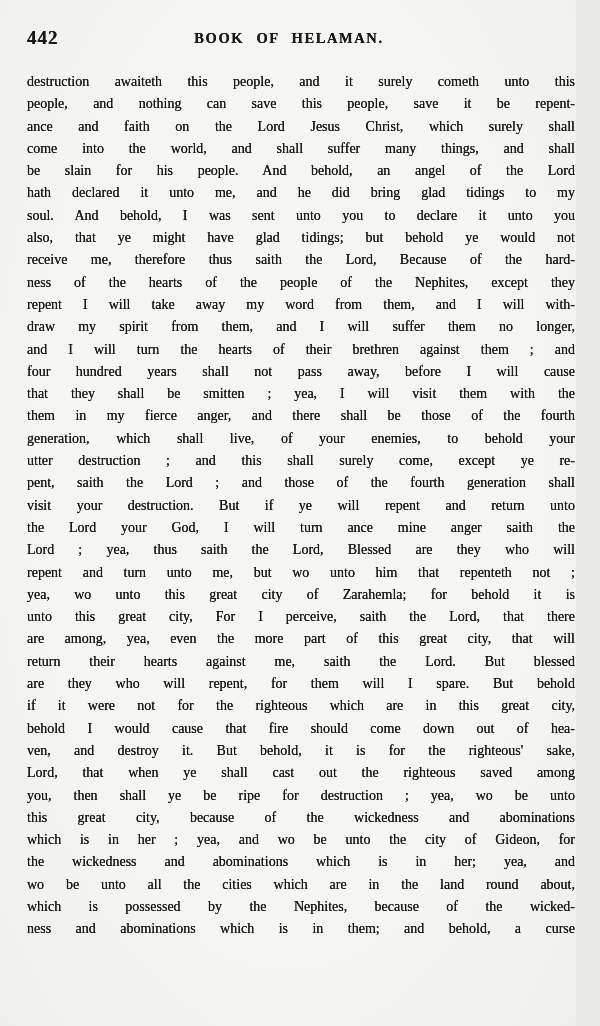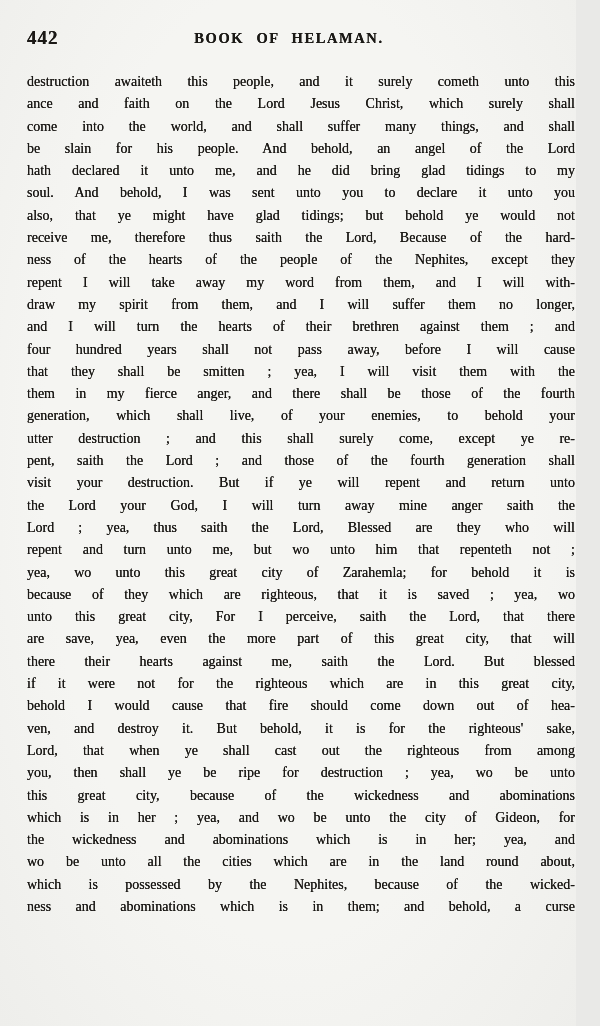--- a/index.html
+++ b/index.html
@@ -65,50 +65,51 @@
 </head>
 <body>
 
 <div class="page">
   <div class="header">
     <span class="pagenum">442</span>
     <span class="running-title">BOOK OF HELAMAN.</span>
   </div>
   <div class="body-text">
       <div class="line">destruction awaiteth this people, and it surely cometh unto this</div>
+      <div class="line">people, and nothing can save this people, save it be repent-</div>
       <div class="line">ance and faith on the Lord Jesus Christ, which surely shall</div>
       <div class="line">come into the world, and shall suffer many things, and shall</div>
       <div class="line">be slain for his people.  And behold, an angel of the Lord</div>
       <div class="line">hath declared it unto me, and he did bring glad tidings to my</div>
       <div class="line">soul.  And behold, I was sent unto you to declare it unto you</div>
       <div class="line">also, that ye might have glad tidings; but behold ye would not</div>
       <div class="line">receive me, therefore thus saith the Lord, Because of the hard-</div>
       <div class="line">ness of the hearts of the people of the Nephites, except they</div>
       <div class="line">repent I will take away my word from them, and I will with-</div>
       <div class="line">draw my spirit from them, and I will suffer them no longer,</div>
       <div class="line">and I will turn the hearts of their brethren against them ; and</div>
       <div class="line">four hundred years shall not pass away, before I will cause</div>
       <div class="line">that they shall be smitten ; yea, I will visit them with the</div>
       <div class="line">them in my fierce anger, and there shall be those of the fourth</div>
       <div class="line">generation, which shall live, of your enemies, to behold your</div>
       <div class="line">utter destruction ; and this shall surely come, except ye re-</div>
       <div class="line">pent, saith the Lord ; and those of the fourth generation shall</div>
       <div class="line">visit your destruction.  But if ye will repent and return unto</div>
-      <div class="line">the Lord your God, I will turn away mine anger saith the</div>
+      <div class="line">the Lord your God, I will turn ance mine anger saith the</div>
       <div class="line">Lord ; yea, thus saith the Lord, Blessed are they who will</div>
       <div class="line">repent and turn unto me, but wo unto him that repenteth not ;</div>
       <div class="line">yea, wo unto this great city of Zarahemla; for behold it is</div>
-      <div class="line">because of they which are righteous, that it is saved ; yea, wo</div>
       <div class="line">unto this great city, For I perceive, saith the Lord, that there</div>
-      <div class="line">are save, yea, even the more part of this great city, that will</div>
-      <div class="line">there their hearts against me, saith the Lord.  But blessed</div>
+      <div class="line">are among, yea, even the more part of this great city, that will</div>
+      <div class="line">return their hearts against me, saith the Lord.  But blessed</div>
+      <div class="line">are they who will repent, for them will I spare.  But behold</div>
       <div class="line">if it were not for the righteous which are in this great city,</div>
       <div class="line">behold I would cause that fire should come down out of hea-</div>
       <div class="line">ven, and destroy it.  But behold, it is for the righteous' sake,</div>
-      <div class="line">Lord, that when ye shall cast out the righteous from among</div>
+      <div class="line">Lord, that when ye shall cast out the righteous saved among</div>
       <div class="line">you, then shall ye be ripe for destruction ; yea, wo be unto</div>
       <div class="line">this great city, because of the wickedness and abominations</div>
       <div class="line">which is in her ; yea, and wo be unto the city of Gideon, for</div>
       <div class="line">the wickedness and abominations which is in her; yea, and</div>
       <div class="line">wo be unto all the cities which are in the land round about,</div>
       <div class="line">which is possessed by the Nephites, because of the wicked-</div>
       <div class="line">ness and abominations which is in them;  and behold, a curse</div>
     </div>
 </div>
 

